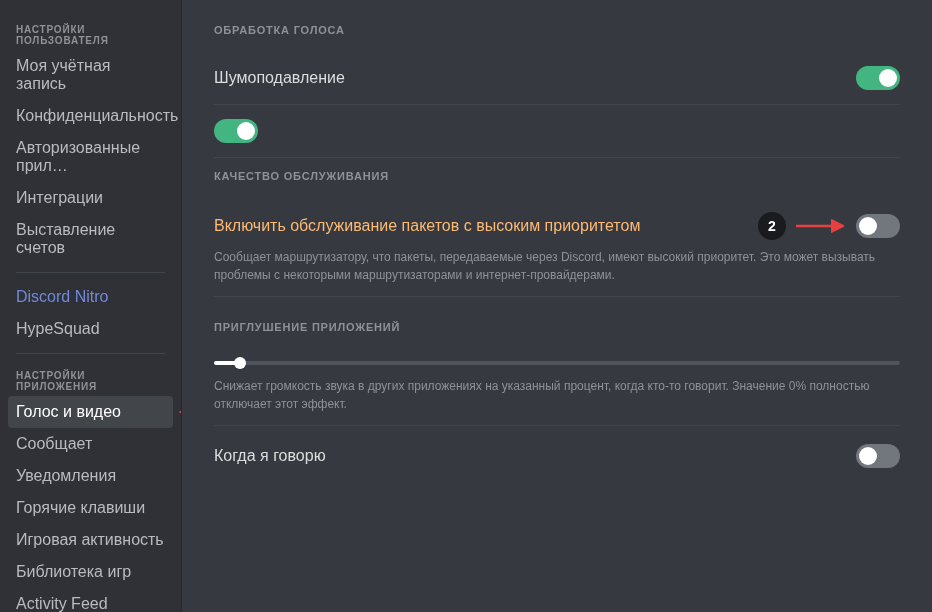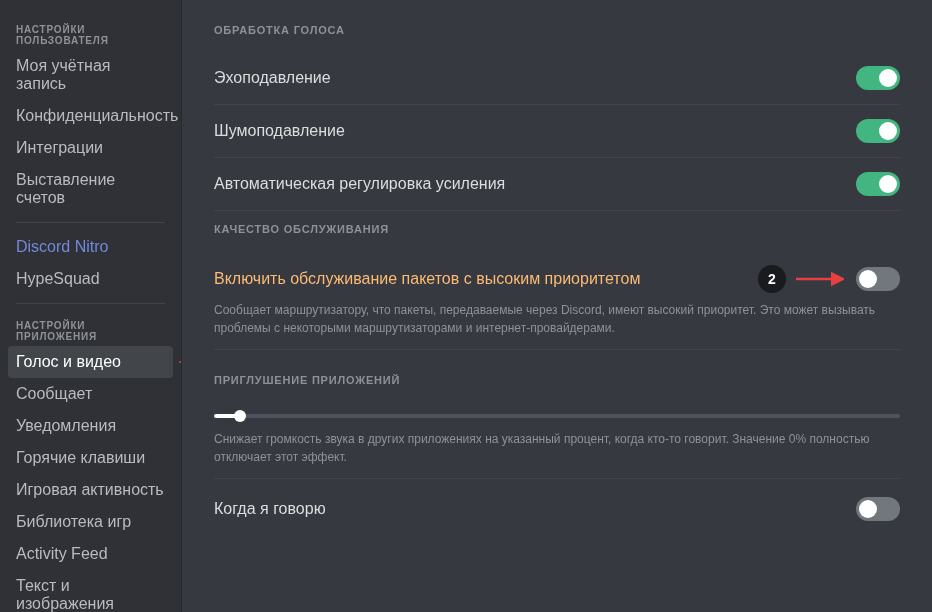--- a/index.html
+++ b/index.html
@@ -242,20 +242,23 @@
 <div class="sidebar">
   <div class="sidebar-section-label">НАСТРОЙКИ ПОЛЬЗОВАТЕЛЯ</div>
 
   <div class="sidebar-item">
     <span>Моя учётная запись</span>
   </div>
   <div class="sidebar-item">
     <span>Конфиденциальность</span>
   </div>
   <div class="sidebar-item">
+    <span>Авторизованные прил…</span>
+  </div>
+  <div class="sidebar-item">
     <span>Интеграции</span>
   </div>
   <div class="sidebar-item">
     <span>Выставление счетов</span>
   </div>
 
   <div class="sidebar-divider"></div>
 
   <div class="sidebar-item nitro">
     <span>Discord Nitro</span>
@@ -304,38 +307,30 @@
   </div>
   <div class="sidebar-item">
     <span>Текст и изображения</span>
   </div>
 </div>
 
 <div class="main">
 
   <div class="section-title">ОБРАБОТКА ГОЛОСА</div>
 
-  <div class="setting-row">
-    <span class="setting-label">Эхоподавление</span>
-    <label class="toggle">
-      <input type="checkbox" checked="" style="">
-      <span class="toggle-slider"></span>
-    </label>
-  </div>
 
   <div class="setting-row">
     <span class="setting-label">Шумоподавление</span>
     <label class="toggle">
       <input type="checkbox" checked="" style="">
       <span class="toggle-slider"></span>
     </label>
   </div>
 
   <div class="setting-row">
-    <span class="setting-label">Автоматическая регулировка усиления</span>
     <label class="toggle">
       <input type="checkbox" checked="" style="">
       <span class="toggle-slider"></span>
     </label>
   </div>
 
   <div class="qos-section">
     <div class="section-title">КАЧЕСТВО ОБСЛУЖИВАНИЯ</div>
 
     <div class="qos-annotation">

